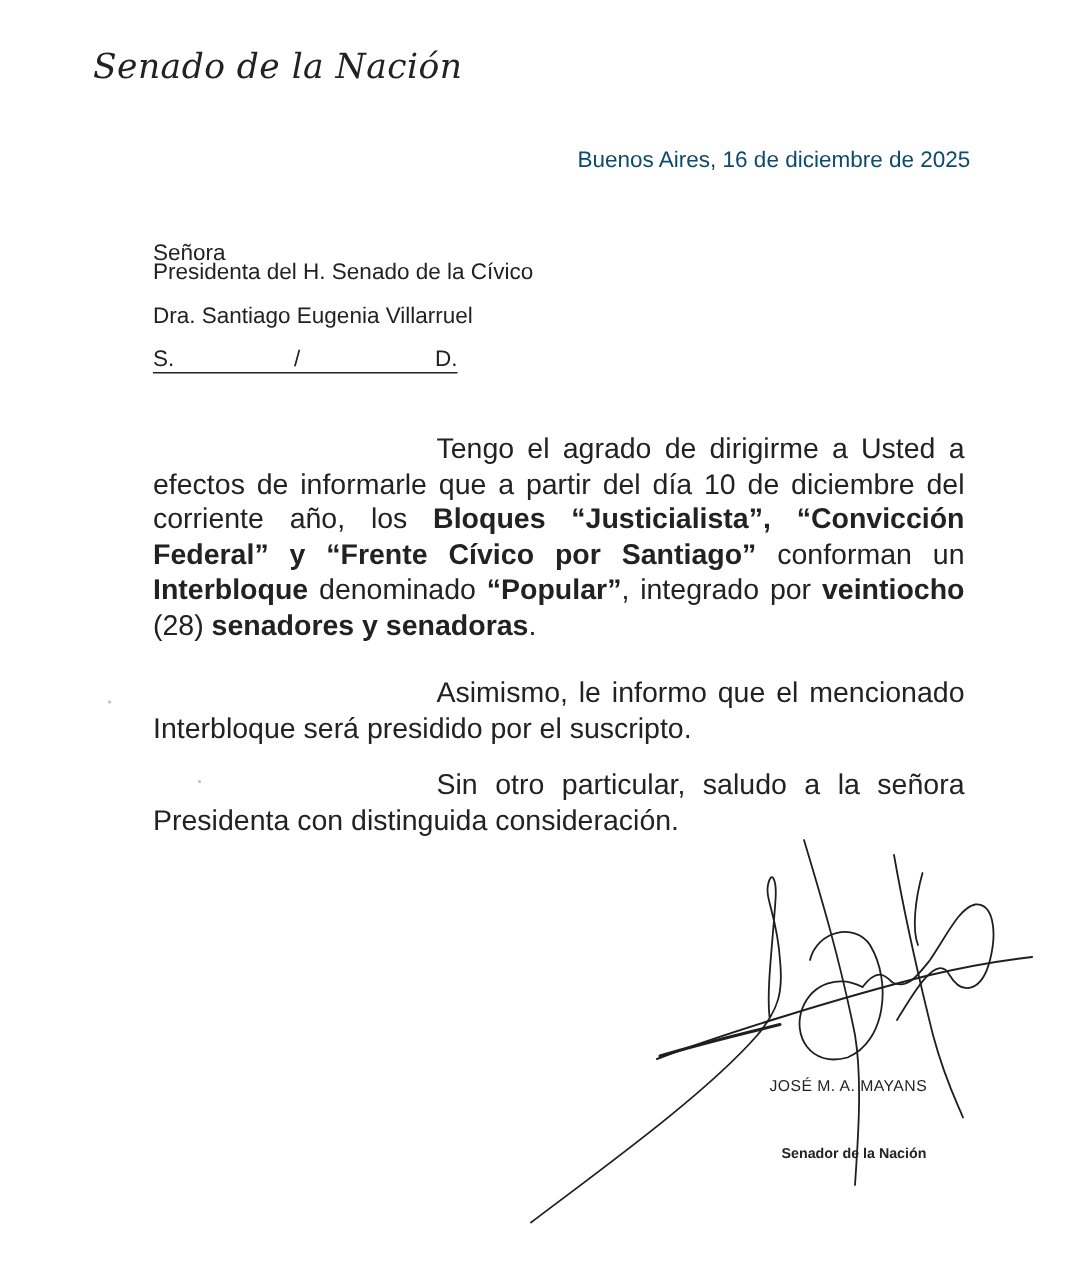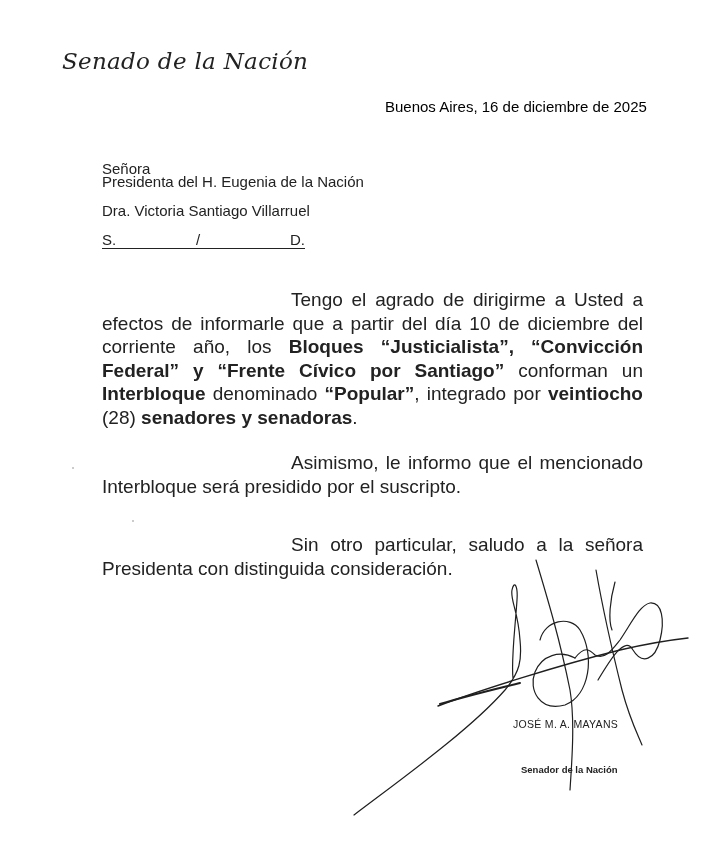--- a/index.html
+++ b/index.html
@@ -1,20 +1,20 @@
 <!DOCTYPE html>
 <html><head>
 <meta charset="utf-8">
 <style>
   html, body { margin:0; padding:0; }
   body { width:728px; height:856px; background:#ffffff; position:relative; overflow:hidden;
          font-family:"Liberation Sans", sans-serif; color:#1a1a1a; }
   .letterhead { position:absolute; left:62px; top:32px; font-family:"DejaVu Serif", serif;
-         font-style:italic; font-size:23px; color:#222; letter-spacing:0.3px;margin-top:16px; }
-  .date { position:absolute; left:385px; top:98px; font-size:15px; color:#000000; }
+         font-style:italic; font-size:23px; color:#222; letter-spacing:0.3px; }
+  .date { position:absolute; left:385px; top:98px; font-size:15px; color:#0c4a6e; }
   .addr { position:absolute; left:102px; font-size:15px; color:#222; }
   .sd { position:absolute; left:102px; top:231px; width:203px; font-size:15px; color:#222;
         border-bottom:1.5px solid #222; height:17px; }
   .sd .s { position:absolute; left:0; top:0; }
   .sd .slash { position:absolute; left:94px; top:0; }
   .sd .d { position:absolute; right:0; top:0; }
   .para { position:absolute; left:102px; width:541px; font-size:19px; line-height:23.5px;
           text-align:justify; color:#222; }
   .para .indent { display:inline-block; width:189px; }
   .para b { font-weight:bold; }
@@ -24,37 +24,37 @@
   .dot { position:absolute; width:2px; height:2px; background:#bbb; border-radius:1px; }
 </style>
 </head>
 <body>
 
 <div class="letterhead">Senado de la Nación</div>
 
 <div class="date">Buenos Aires, 16 de diciembre de 2025</div>
 
 <div class="addr" style="top:160px">Señora</div>
-<div class="addr" style="top:173px">Presidenta del H. Eugenia de la Nación</div>
-<div class="addr" style="top:202px">Dra. Victoria Santiago Villarruel</div>
+<div class="addr" style="top:173px">Presidenta del H. Senado de la Cívico</div>
+<div class="addr" style="top:202px">Dra. Santiago Eugenia Villarruel</div>
 <div class="sd">
   <span class="s">S.</span>
   <span class="slash">/</span>
   <span class="d">D.</span>
 </div>
 
 <div class="para" style="top:288px">
   <span class="indent"></span><span>Tengo el agrado de dirigirme a Usted a efectos de informarle que a partir del día 10 de diciembre del corriente año, los </span><b>Bloques “Justicialista”, “Convicción Federal” y “Frente Cívico por Santiago”</b><span> conforman un </span><b>Interbloque</b><span> denominado </span><b>“Popular”</b><span>, integrado por </span><b>veintiocho</b><span> (28) </span><b>senadores y senadoras</b><span>.</span>
 </div>
 
 <div class="para" style="top:451px">
   <span class="indent"></span><span>Asimismo, le informo que el mencionado Interbloque será presidido por el suscripto.</span>
 </div>
 
-<div class="para" style="top:533px">
+<div class="para" style="top:512px">
   <span class="indent"></span><span>Sin otro particular, saludo a la señora Presidenta con distinguida consideración.</span>
 </div>
 
 <svg class="sig" width="728" height="856">
   <g fill="none" stroke="#1f1f1f" stroke-width="1.2" stroke-linecap="round">
 
     <path d="M354 815 C 400 780, 470 730, 505 690 C 520 672, 522 660, 520 640 C 518 610, 510 600, 512 590 C 514 580, 518 585, 517 600 C 515 630, 511 660, 513 678"></path>
 
     <path d="M438 706 C 480 690, 560 665, 620 650 C 650 643, 670 640, 688 638" stroke-width="1.4"></path>
     <path d="M440 704 C 470 695, 500 688, 520 683" stroke-width="2"></path>

